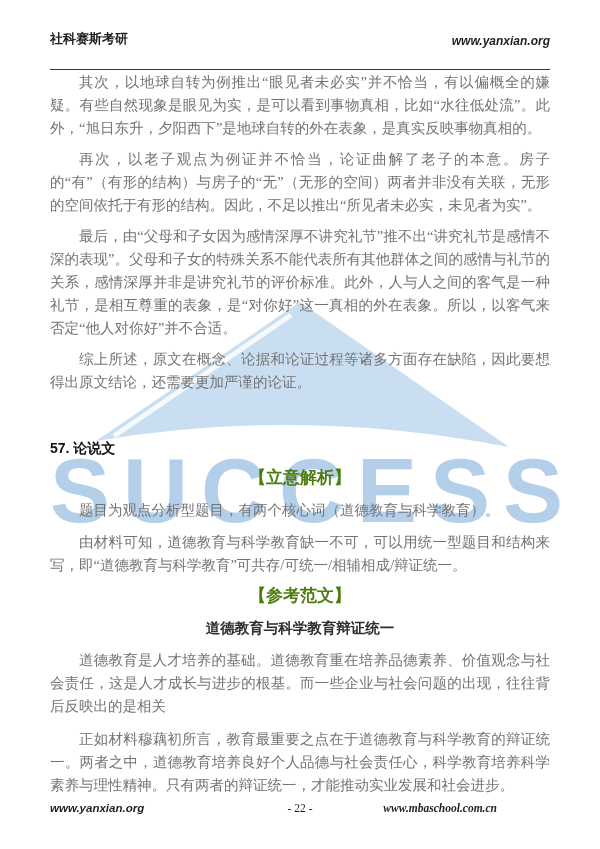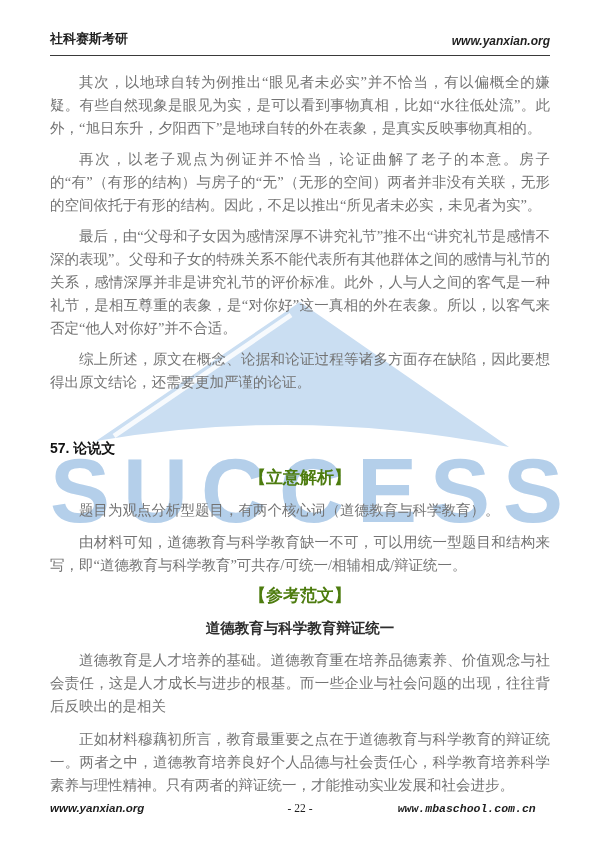--- a/index.html
+++ b/index.html
@@ -26,21 +26,21 @@
     letter-spacing:13px;
     color:#b4cfea;
     white-space:nowrap;
   }
 
   
   .header {
     position:absolute; top:30px; left:50px; right:50px; z-index:2;
     display:flex; justify-content:space-between; align-items:flex-end;
     border-bottom:1.5px solid #3a3a3a;
-    padding-bottom:7px;
+    padding-bottom:21px;
   }
   .brand {
     font-family:"Liberation Sans", sans-serif;
     font-weight:bold; font-size:13px; color:#1f1f1f;
   }
   .site {
     font-family:"Liberation Sans", sans-serif;
     font-weight:bold; font-style:italic; font-size:12px; color:#1f1f1f;
   }
 
@@ -77,21 +77,21 @@
   p.essay-b { margin:9px 0 0 0; }
 
   
   .footer {
     position:absolute; left:50px; right:50px; top:802px; z-index:2;
     display:flex; align-items:baseline;
   }
   .footer .cell { flex:1; font-size:11.5px; color:#1f1f1f; }
   .footer .left  { text-align:left;  font-family:"Liberation Sans", sans-serif; font-weight:bold; font-style:italic; }
   .footer .mid   { text-align:center; font-family:"Liberation Serif", serif; }
-  .footer .right { text-align:center; font-family:Liberation Mono, monospace; font-weight:bold; font-style:italic; }
+  .footer .right { text-align:left; font-family:Liberation Serif, serif; font-weight:bold; font-style:italic; }
 </style>
 </head>
 <body>
 
 <div class="page">
 
   <div class="watermark">
     <svg class="wm-svg" width="600" height="849" viewBox="0 0 600 849">
       <path d="M300,302 L509,447 Q300,406 96,441 Z" fill="#cadef2"></path>
       <path d="M291,315 L114,436" stroke="#ffffff" stroke-width="5" fill="none" opacity="0.85"></path>

